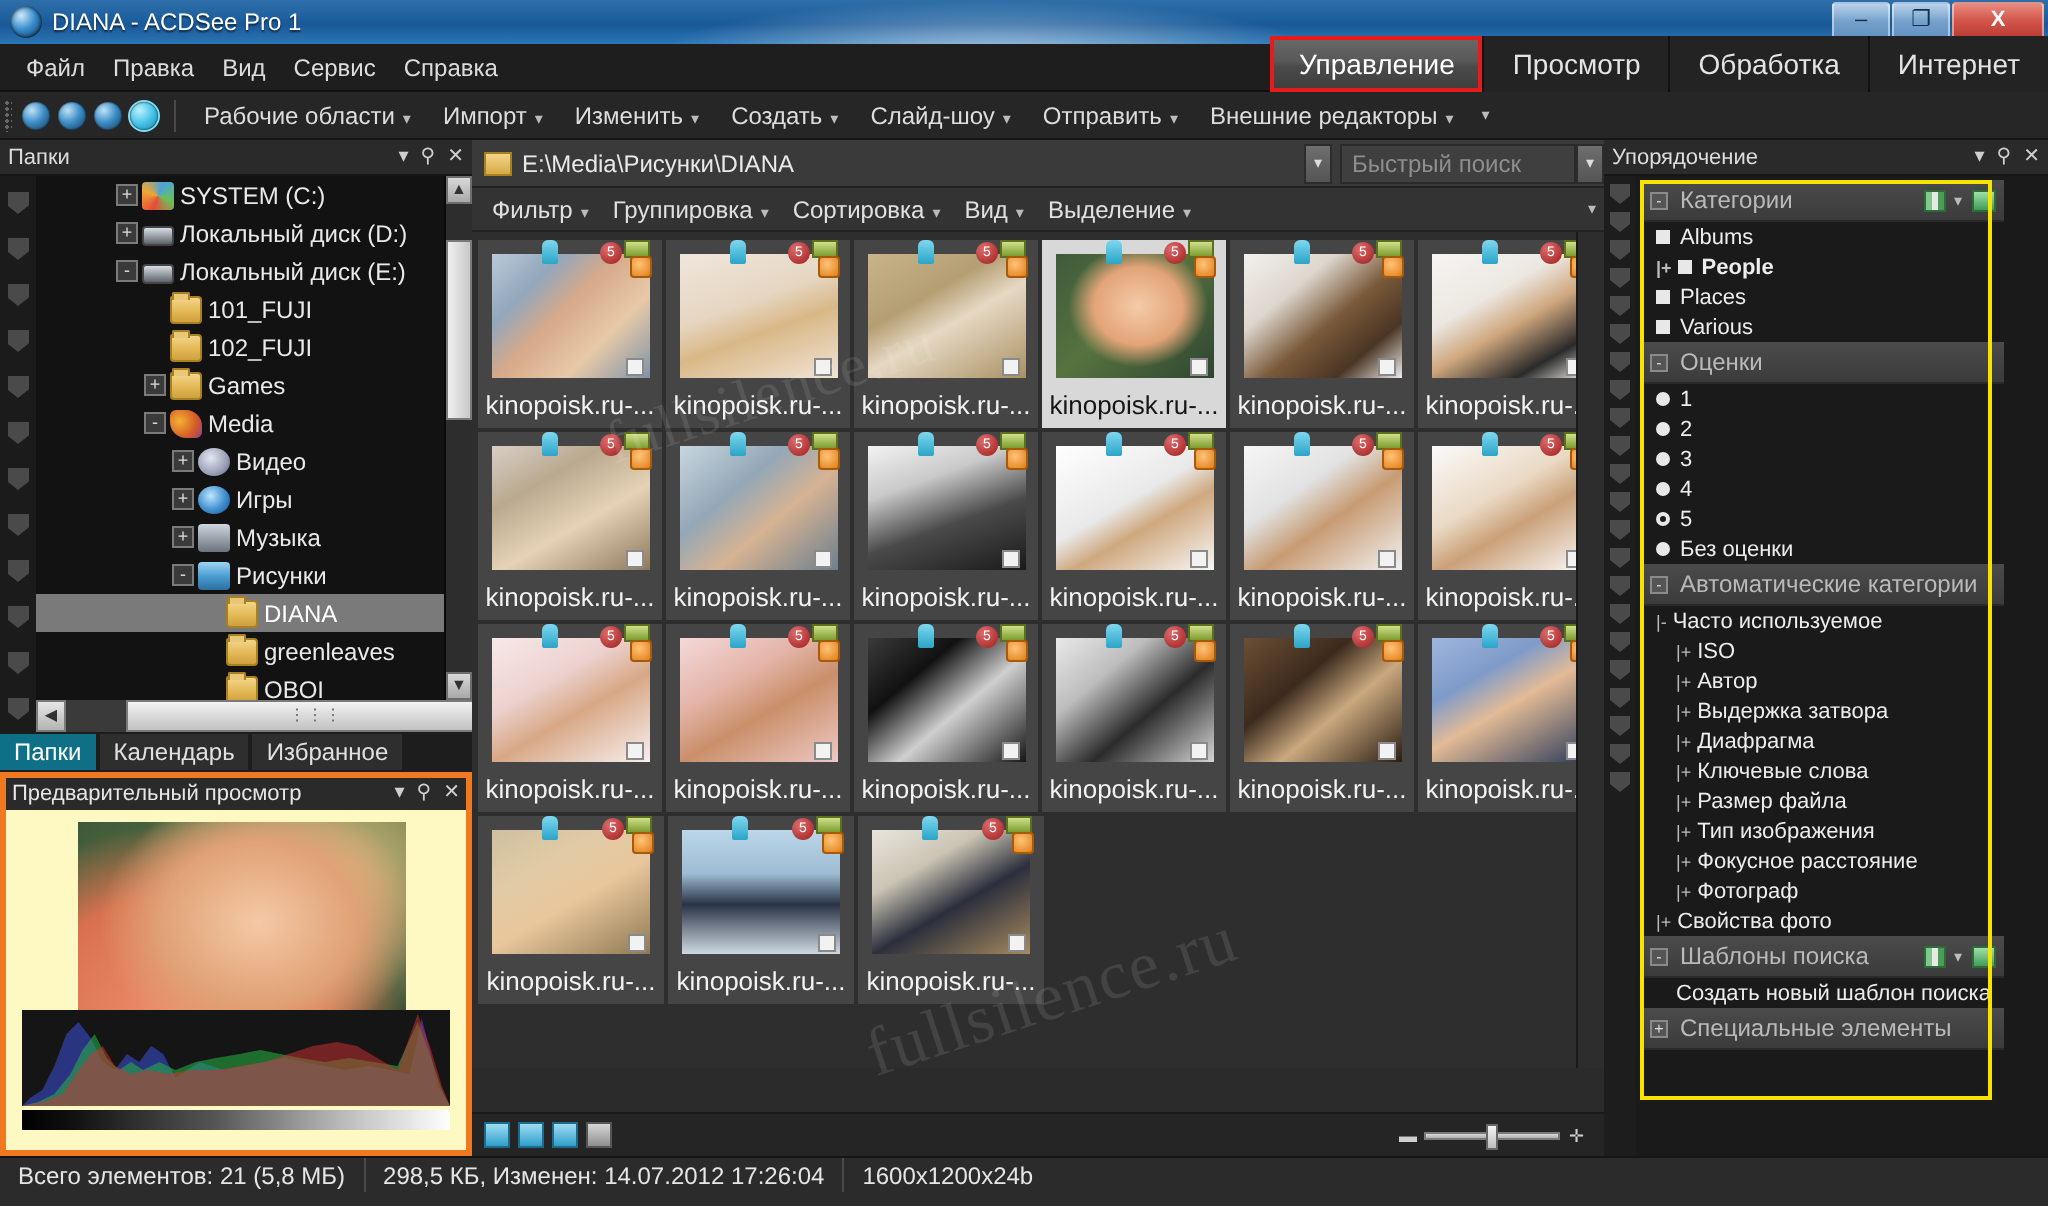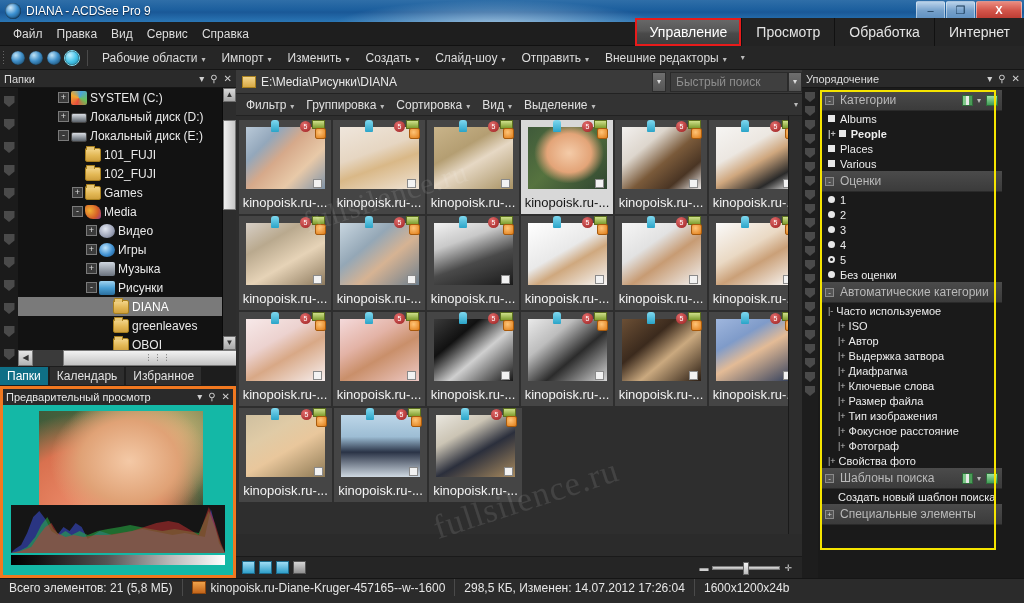--- a/index.html
+++ b/index.html
@@ -151,21 +151,21 @@
   .hs-thumb { position: absolute; left: 30px; top: 0; width: 190px; bottom: 0;
               background: linear-gradient(180deg,#f2f2f2,#c2c2c2); border: 1px solid #7a7a7a;
               text-align: center; font-size: 8px; color: #666; line-height: 14px; letter-spacing: 1px;}
 
   .lefttabs { position: absolute; left: 0; top: 296px; right: 0; height: 20px; background: #1d1d1d; display: flex; align-items: center; }
   .ltab { font-size: 12px; padding: 2px 7px; margin-right: 2px; background: #2e2e2e; color: #e0e0e0; height: 18px; line-height: 14px;}
   .ltab.active { background: #0f6f86; color: #fff; }
 
   .preview {
     position: absolute; left: 0; top: 316px; right: 0; bottom: 0;
-    border: 3px solid #f07820; background: #14b8a6;
+    border: 3px solid #f07820; background: #fef9c3;
   }
   .preview .phdr { height: 16px; background: #2a2a2a; display: flex; align-items: center; padding: 0 3px;
                    font-size: 11px; color: #e6e6e6; }
   .preview-img {
     position: absolute; left: 36px; top: 22px; width: 164px; height: 125px;
     background:
       radial-gradient(ellipse at 55% 40%, #f4c9a6 0%, #e0a276 38%, rgba(224,162,118,0) 62%),
       radial-gradient(ellipse at 30% 82%, #ef8f6e 0%, #d9714f 45%, rgba(217,113,79,0) 70%),
       radial-gradient(ellipse at 78% 22%, #d9c080 0%, rgba(217,192,128,0) 55%),
       linear-gradient(135deg, #3f5a3a 0%, #54713f 40%, #2e4430 100%);
@@ -265,21 +265,21 @@
   }
 </style>
 </head>
 <body>
 
 <div id="app">
 
   <div class="titlebar">
     <div class="glow"></div>
     <div class="app-icon"></div>
-    <span class="title-text">DIANA - ACDSee Pro 9</span>
+    <span class="title-text">DIANA - ACDSee Pro 1</span>
     <div class="wincontrols">
       <div class="wbtn">–</div>
       <div class="wbtn">❐</div>
       <div class="wbtn close">X</div>
     </div>
   </div>
 
   <div class="menubar">
     <span class="mi">Файл</span>
     <span class="mi">Правка</span>
@@ -850,24 +850,20 @@
             <div class="sq">+</div>
             <span>Специальные элементы</span>
           </div>
         </div>
       <div class="yellowbox" id="yellowbox" style="height: 460px;"></div>
     </div>
   </div>
 
   <div class="statusbar">
     <span class="st-cell">Всего элементов: 21  (5,8 МБ)</span>
-    <span class="st-cell">
-      <span class="st-ico"></span>
-      <span>kinopoisk.ru-Diane-Kruger-457165--w--1600</span>
-    </span>
     <span class="st-cell">298,5 КБ, Изменен: 14.07.2012 17:26:04</span>
     <span class="st-cell nb">1600x1200x24b</span>
   </div>
 
   <div class="wm" style="left:430px;top:480px;">fullsilence.ru</div>
   <div class="wm" style="left:300px;top:180px;font-size:30px;">fullsilence.ru</div>
 
 </div>
 
 </body></html>

